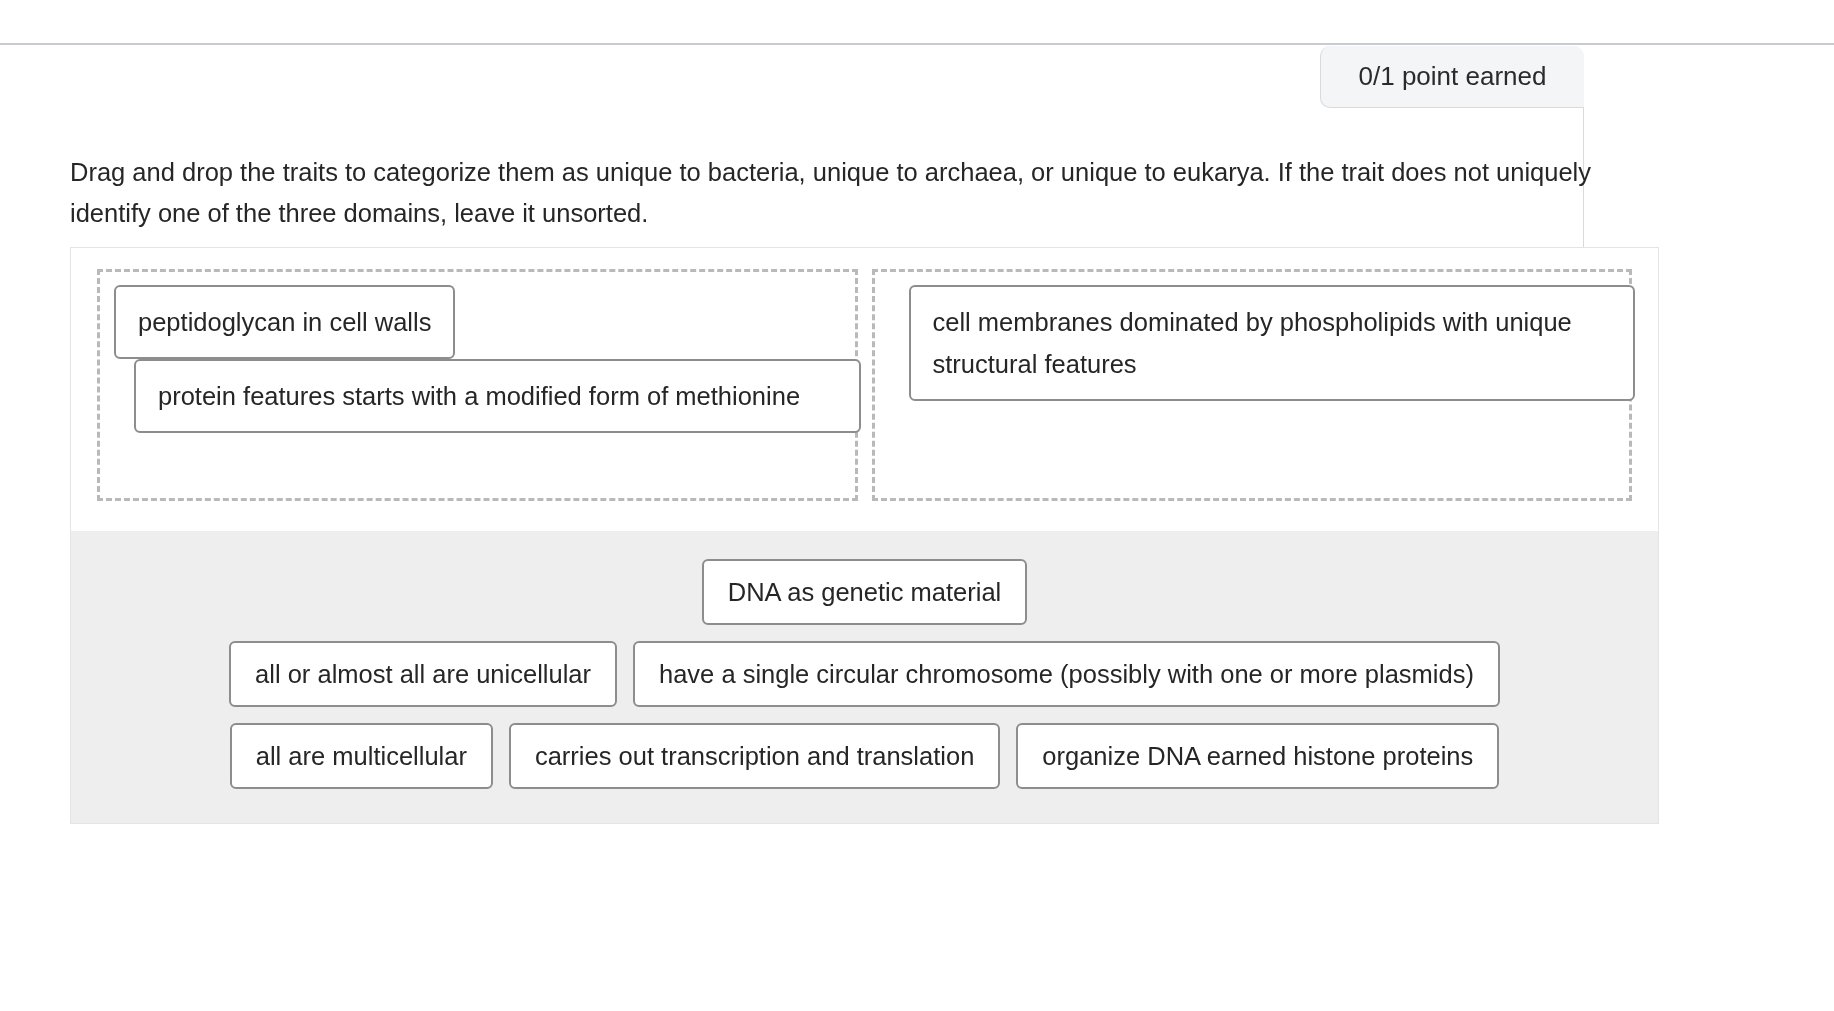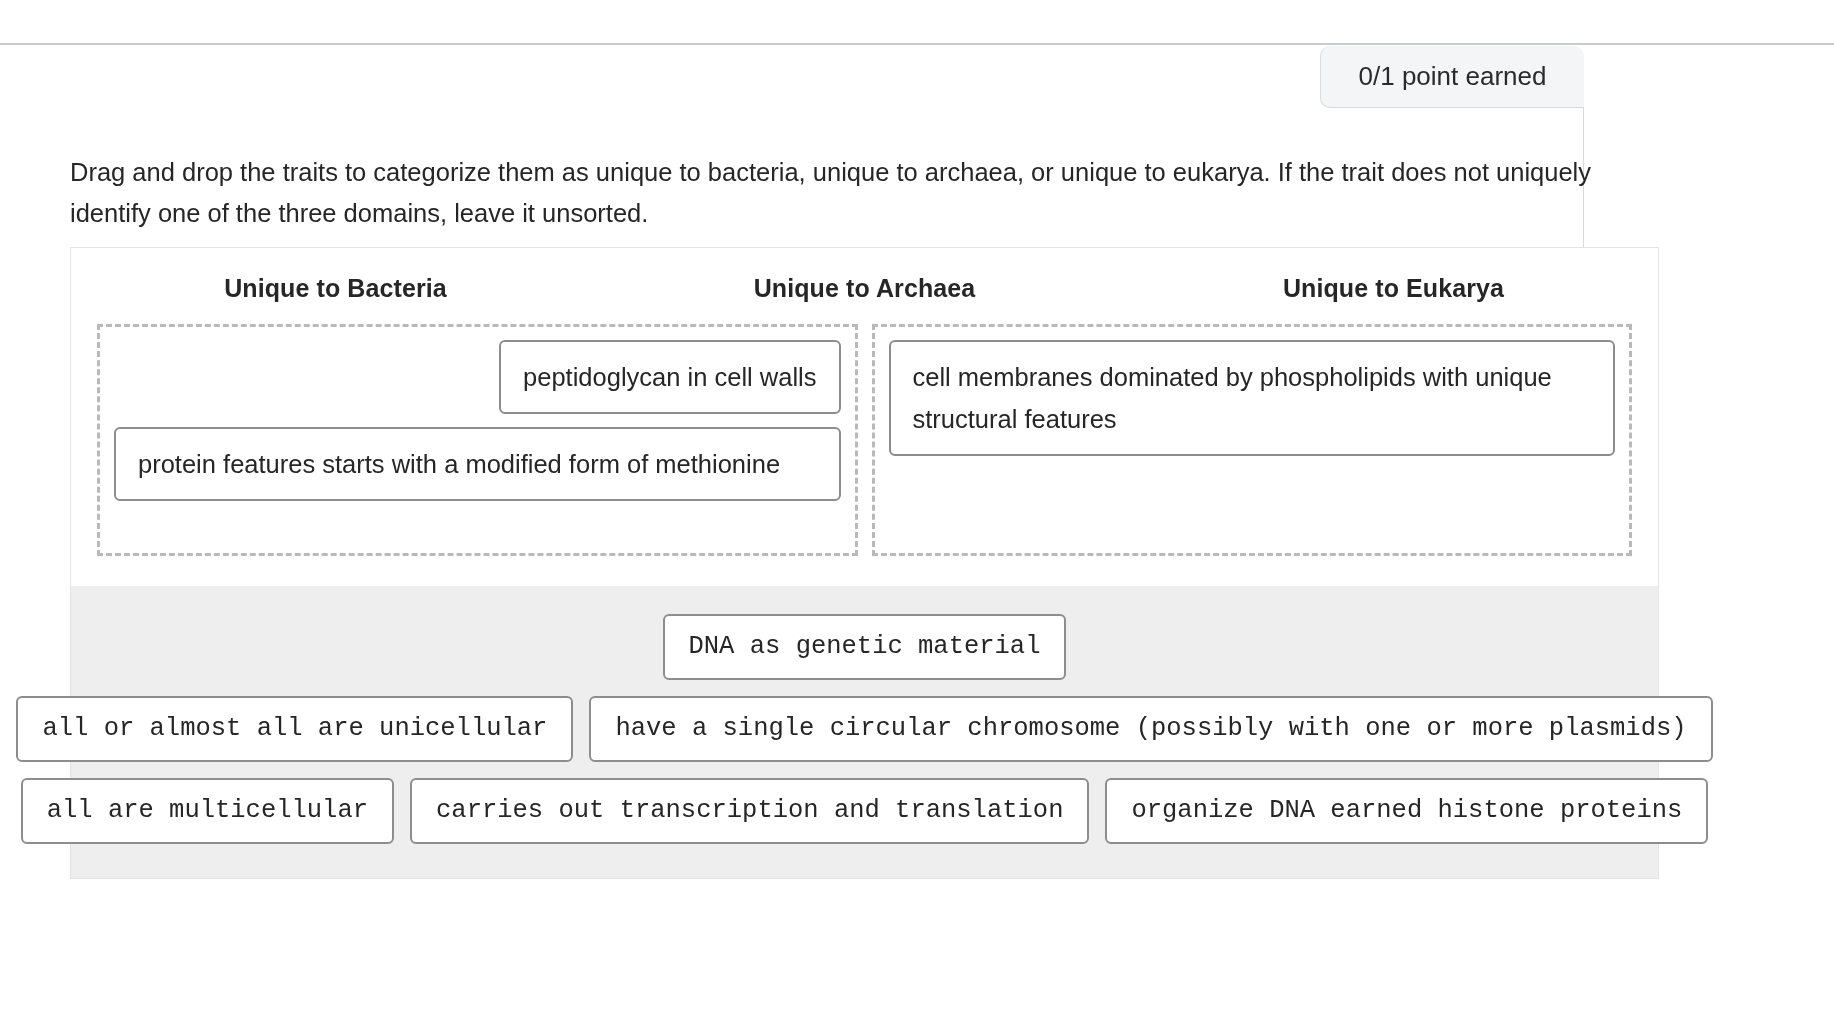--- a/index.html
+++ b/index.html
@@ -102,22 +102,22 @@
     padding: 21px 26px 30px 26px;
   }
 
   .dropzone {
     flex: 1 1 0;
     min-height: 232px;
     border: 3px dashed #b9b9b9;
     padding: 13px 14px 14px 14px;
     display: flex;
     flex-direction: column;
-    gap: 13px;
-    align-items: flex-end;
+    gap: 0;
+    align-items: flex-start;
     margin-right: 14px;
     background: #ffffff;
   }
   .dropzone:last-child { margin-right: 0; }
 
   
   .chip {
     display: inline-block;
     background: #ffffff;
     border: 2px solid #8d8d8d;
@@ -141,21 +141,20 @@
     align-items: center;
     gap: 16px;
   }
 
   .bank-row {
     display: flex;
     justify-content: center;
     align-items: flex-start;
     gap: 16px;
     width: 100%;
-    font-family: Liberation Mono, monospace;
   }
 
   .bank .chip {
     border: 2px solid #8d8d8d;
     padding: 12px 24px;
     line-height: 38px;
     white-space: nowrap;
   }
 </style>
 </head>
@@ -167,25 +166,20 @@
 
   <div class="points-badge">
     <span>0/1 point earned</span>
   </div>
   <div class="badge-tail"></div>
 
   <div class="instructions">Drag and drop the traits to categorize them as unique to bacteria, unique to archaea, or unique to eukarya. If the trait does not uniquely identify one of the three domains, leave it unsorted.</div>
 
   <div class="sort-container">
 
-    <div class="columns-headers">
-      <div class="col-header">Unique to Bacteria</div>
-      <div class="col-header">Unique to Archaea</div>
-      <div class="col-header">Unique to Eukarya</div>
-    </div>
 
     <div class="dropzones">
 
       <div class="dropzone">
         <div class="chip">peptidoglycan in cell walls</div>
         <div class="chip wide">protein features starts with a modified form of methionine</div>
       </div>
 
       <div class="dropzone">
         <div class="chip wide">cell membranes dominated by phospholipids with unique structural features</div>

